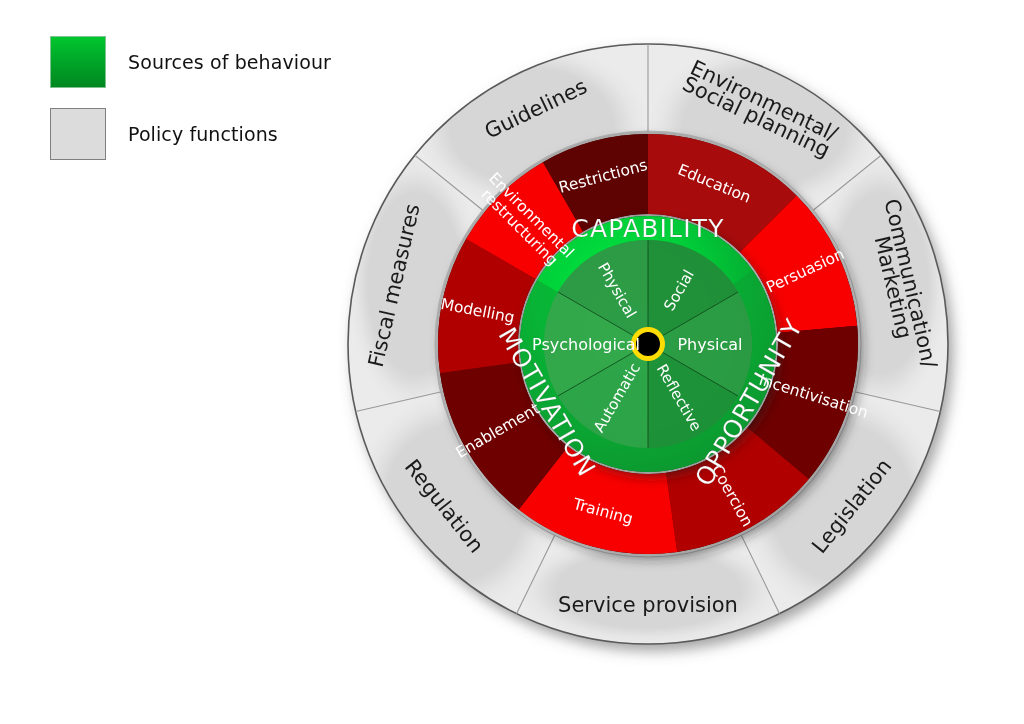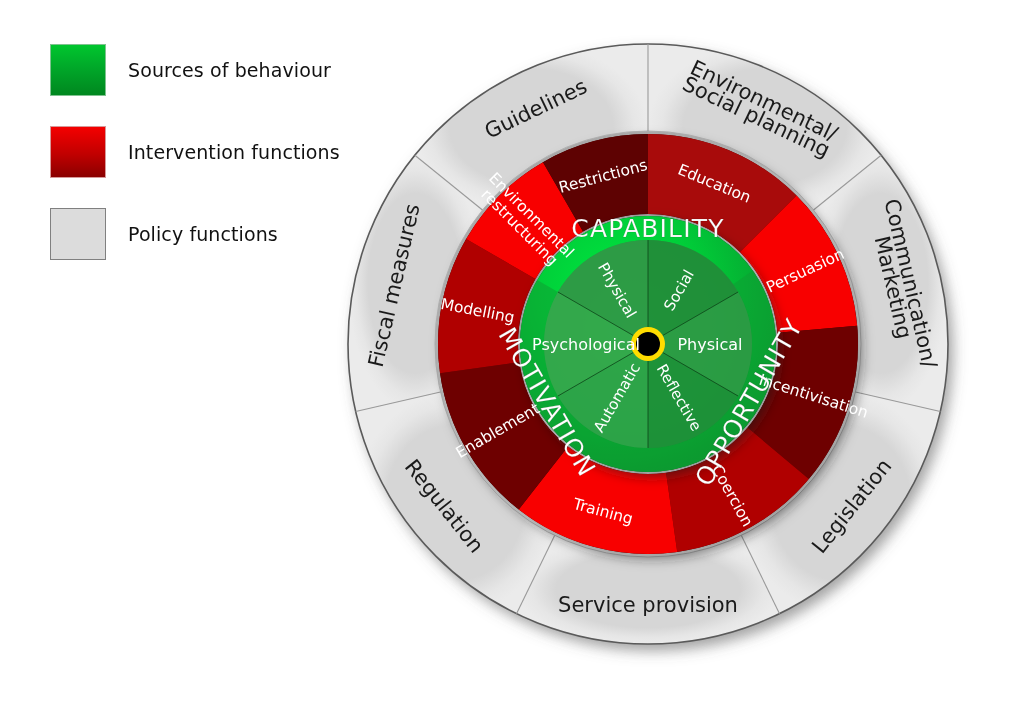--- a/index.html
+++ b/index.html
@@ -8,22 +8,22 @@
     width:1024px;height:724px;
     background:#ffffff;
     font-family:"DejaVu Sans","Liberation Sans",sans-serif;
     overflow:hidden;
     position:relative;
   }
   #stage{position:absolute;inset:0;}
 
   
   #legend{
-    position:absolute; left:50px; top:44px;
-    display:flex; flex-direction:column; gap:30px;
+    position:absolute; left:50px; top:36px;
+    display:flex; flex-direction:column; gap:20px;
   }
   .legend-row{display:flex;align-items:center;gap:22px;}
   .swatch{
     width:56px;height:52px;
     border:1px solid #999;
     box-sizing:border-box;
     flex:0 0 auto;
   }
   .sw-green{background:linear-gradient(180deg,#00c62e 0%,#00a829 45%,#00871f 100%);border-color:#7fc28f;}
   .sw-red{background:linear-gradient(180deg,#f40000 0%,#c00000 55%,#8a0000 100%);border-color:#d79999;}
@@ -61,24 +61,20 @@
 </style>
 </head>
 <body>
 
 <div id="stage">
 
   <div id="legend">
     <div class="legend-row">
       <span class="swatch sw-green"></span>
       <span class="legend-label">Sources of behaviour</span>
-    </div>
-    <div class="legend-row">
-      <span class="swatch sw-red"></span>
-      <span class="legend-label">Intervention functions</span>
     </div>
     <div class="legend-row">
       <span class="swatch sw-gray"></span>
       <span class="legend-label">Policy functions</span>
     </div>
   </div>
 
   <div id="wheel">
     <svg id="wheel-svg" width="640" height="640" viewBox="0 0 640 640">
       <defs>

